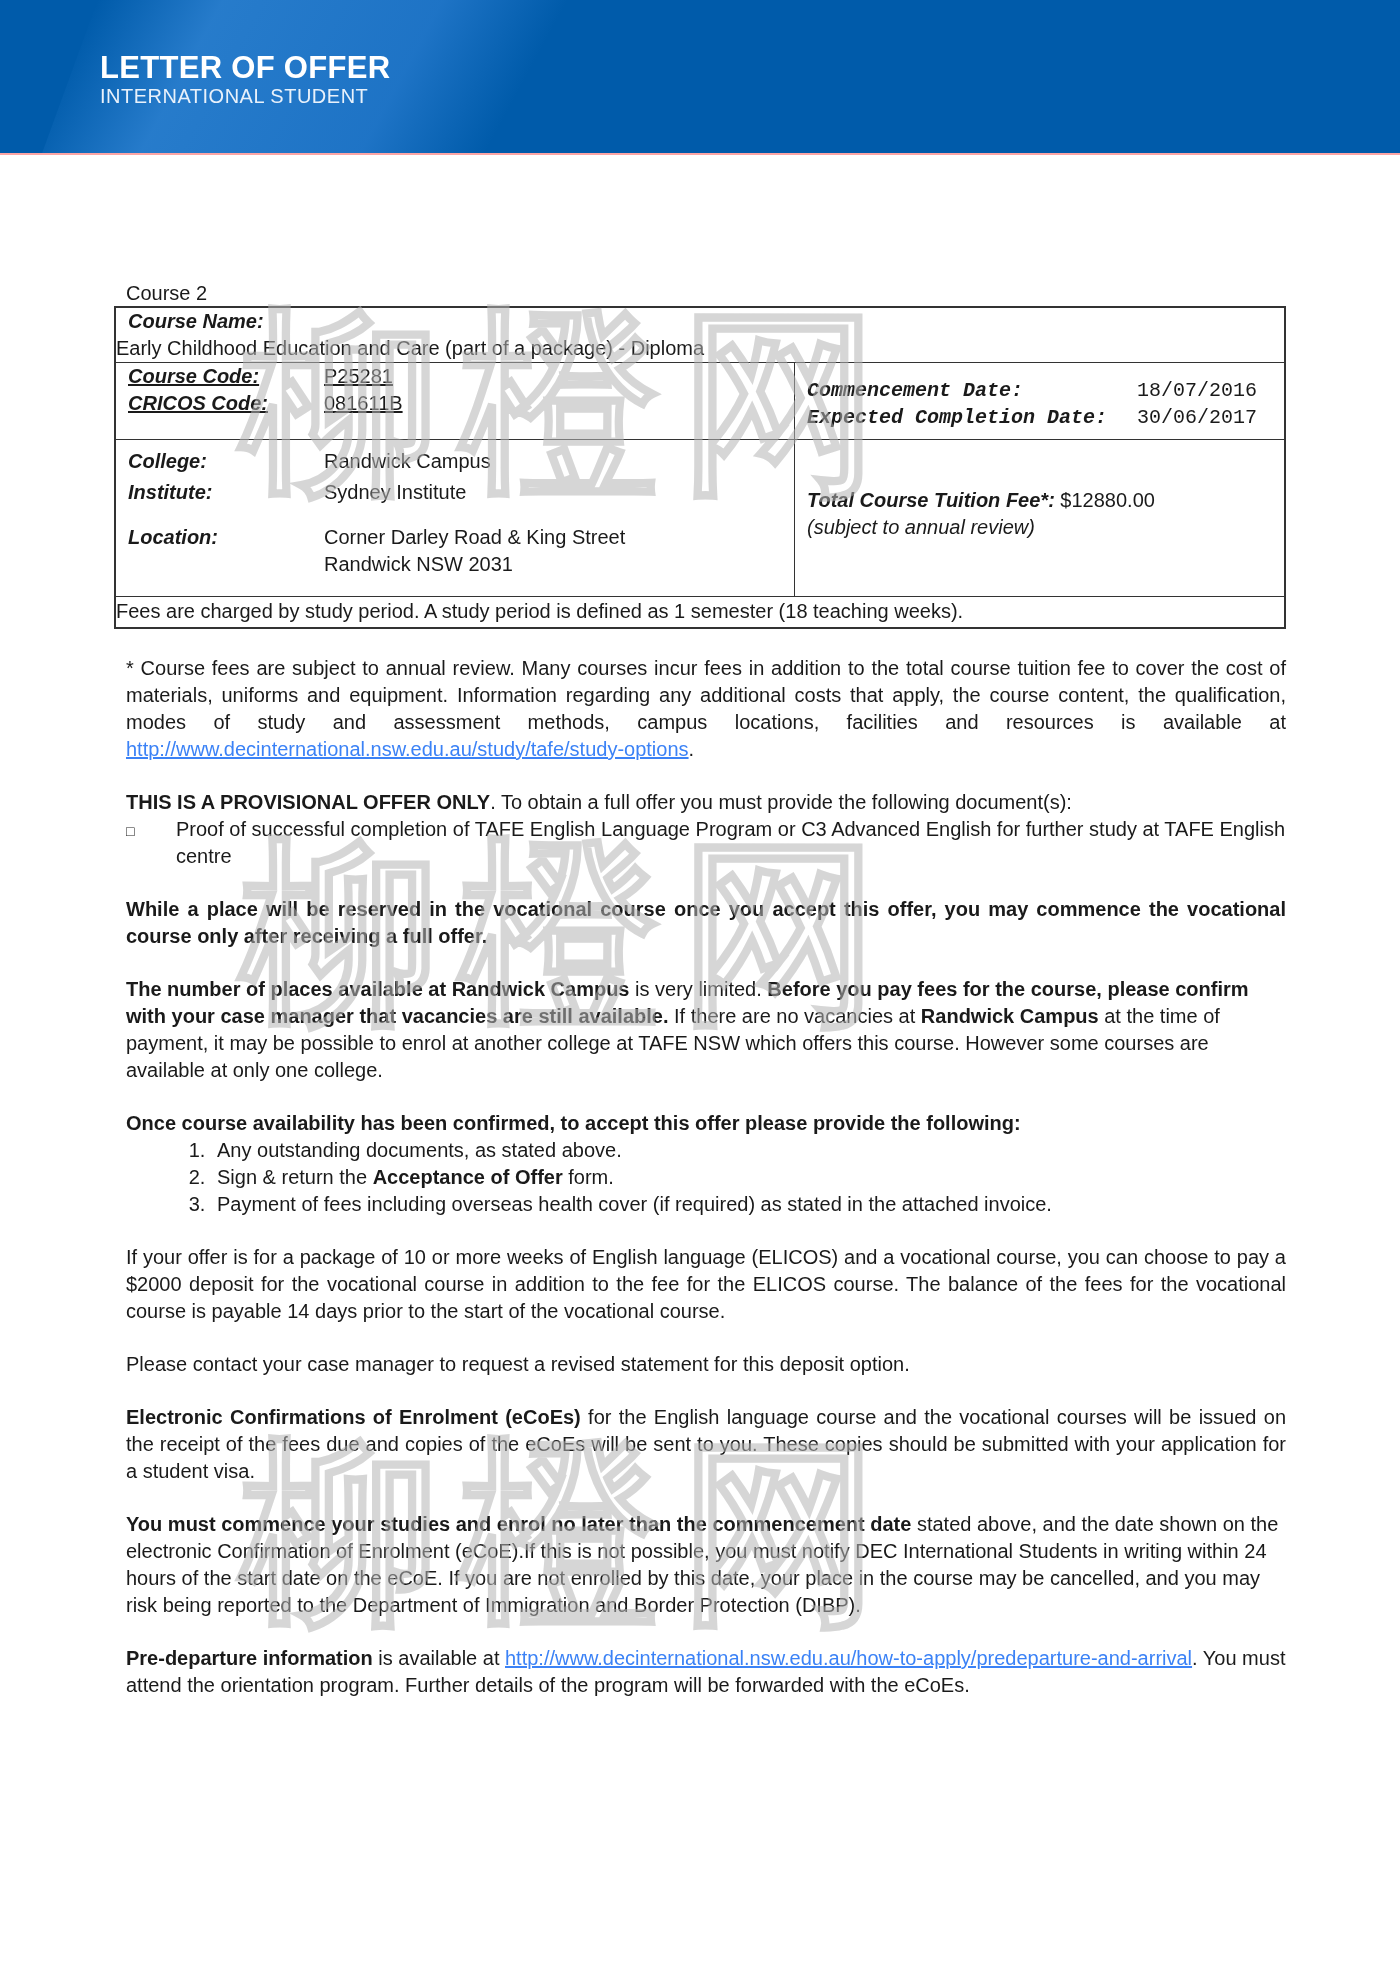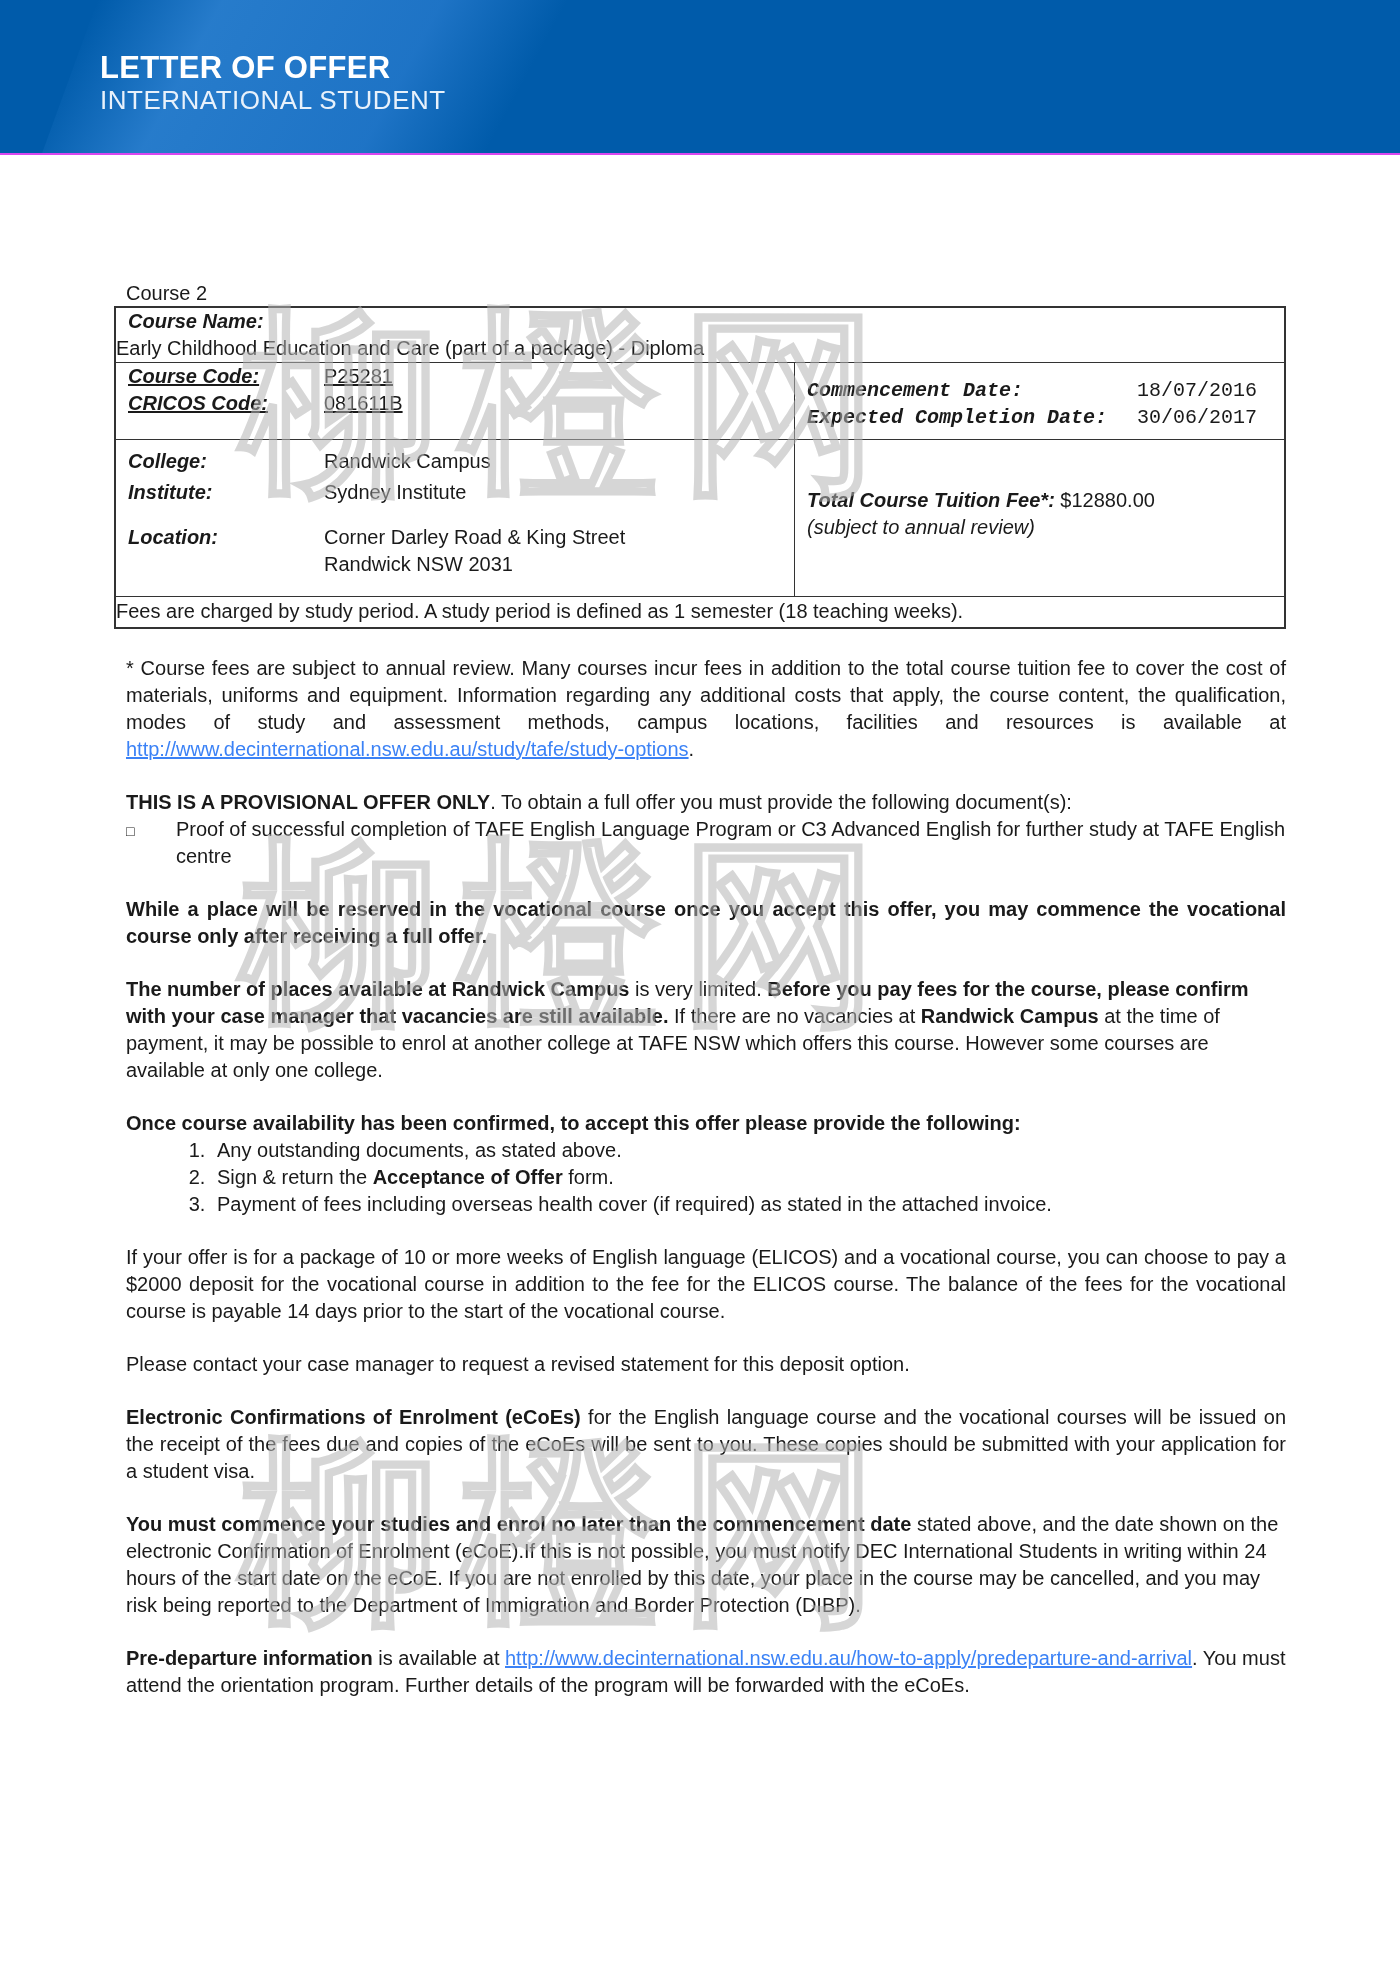--- a/index.html
+++ b/index.html
@@ -3,34 +3,34 @@
 <meta charset="utf-8">
 <style>
   html, body { margin: 0; padding: 0; }
   body {
     width: 1400px; height: 1978px; background: #ffffff; position: relative; overflow: hidden;
     font-family: "Liberation Sans", sans-serif; color: #1a1a1a;
   }
   .banner {
     position: absolute; left: 0; top: 0; width: 1400px; height: 153px;
     background: #005baa; overflow: hidden;
-    border-bottom: 2px solid #d946ef;
+    border-bottom: 2px solid #fca5a5;
   }
   .banner .sheen {
     position: absolute; top: 0; left: 70px; width: 600px; height: 153px;
     background: linear-gradient(100deg, rgba(255,255,255,0) 0%, rgba(70,150,230,0.55) 20%, rgba(60,140,225,0.5) 55%, rgba(255,255,255,0) 75%);
     transform: skewX(-20deg);
   }
   .banner .title1 {
     position: absolute; left: 100px; top: 50px; color: #ffffff;
     font-size: 31px; font-weight: bold; letter-spacing: 0.3px;
   }
   .banner .title2 {
     position: absolute; left: 100px; top: 85px; color: #e8f1fb;
-    font-size: 26px; font-weight: normal; letter-spacing: 0.5px;
+    font-size: 20px; font-weight: normal; letter-spacing: 0.5px;
   }
   .content { position: absolute; left: 114px; top: 282px; width: 1172px; }
   .course-label { font-size: 20px; margin-left: 12px; margin-bottom: 1px; }
   table.course {
     width: 1172px; border-collapse: collapse; font-size: 20px;
     border: 2px solid #333;
   }
   table.course td { border: 1.5px solid #333; vertical-align: top; padding: 0; }
   .lbl { font-weight: bold; font-style: italic; }
   .row { display: flex; line-height: 27px; }

